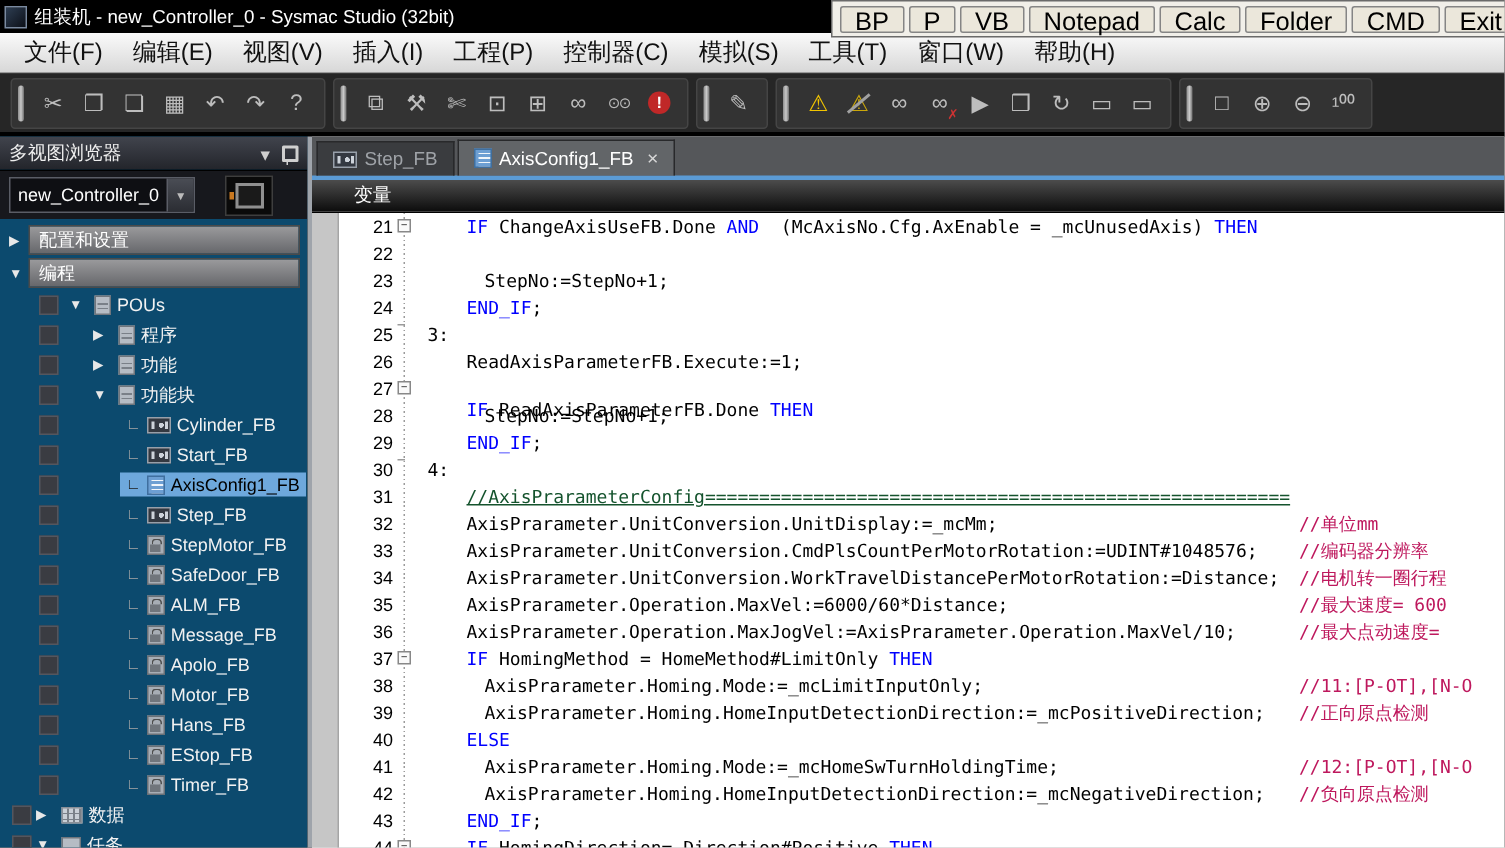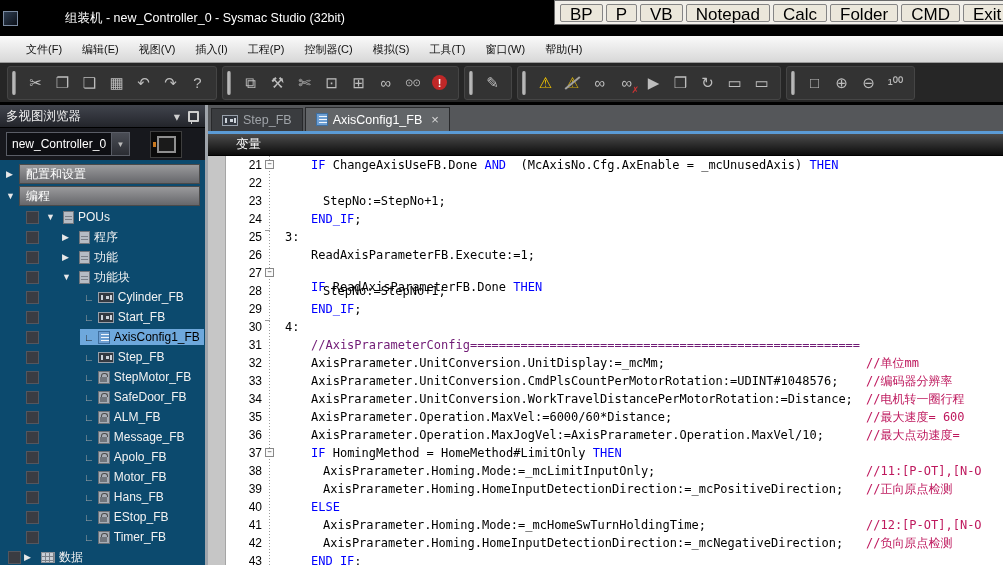--- a/index.html
+++ b/index.html
@@ -1,25 +1,25 @@
 <!DOCTYPE html>
 <html><head>
 <meta charset="utf-8">
 <style>
   html,body{margin:0;padding:0;}
   body{width:1003px;height:565px;overflow:hidden;background:#000;font-family:"Liberation Sans",sans-serif;-webkit-font-smoothing:antialiased;}
 
   
-  .titlebar{height:36px;background:#000;color:#fff;display:flex;align-items:center;position:relative;font-size:12.5px;gap:42px;}
+  .titlebar{height:22px;background:#000;color:#fff;display:flex;align-items:center;position:relative;font-size:12.5px;}
   .win-icon{width:15px;height:15px;margin:0 5px 0 3px;background:linear-gradient(135deg,#2e3e52,#0c1018);border:1px solid #7a8aa0;box-sizing:border-box;}
   .launcher{position:absolute;left:554px;top:0;height:23px;background:#f1efe9;border:1px solid #6a6a6a;display:flex;align-items:center;padding:0 5px;gap:3px;}
   .lbtn{background:#ebe7db;border:1px solid #858585;border-radius:2px;font-size:17px;height:18px;padding:0 9px;color:#000;font-family:"Liberation Sans",sans-serif;}
 
   
-  .menubar{height:26px;background:linear-gradient(#fafafa,#d8d8d8);border-bottom:1px solid #9a9a9a;display:flex;align-items:center;padding-left:16px;font-size:11px;color:#111;}
+  .menubar{height:26px;background:linear-gradient(#fafafa,#d8d8d8);border-bottom:1px solid #9a9a9a;display:flex;align-items:center;padding-left:6px;font-size:16px;color:#111;}
   .menu-item{padding:0 10px;}
 
   
   .toolbar{height:39px;background:#262626;border-bottom:3px solid #000;display:flex;align-items:center;padding-left:2px;}
   .tb-group{display:flex;align-items:center;height:32px;background:#333;border:1px solid #454545;border-radius:3px;margin-left:5px;padding:0 5px 0 2px;}
   .grip{width:4px;height:24px;margin:0 6px 0 2px;background:linear-gradient(90deg,#8d8d8d,#c9c9c9,#6f6f6f);border-radius:2px;}
   .tb-icon{width:27px;height:24px;display:flex;align-items:center;justify-content:center;color:#bdbdbd;font-size:15px;position:relative;}
   .tb-icon.small{font-size:10px;letter-spacing:-1px;}
   .tb-icon.warn{color:#f2c500;}
   .tb-icon.off{opacity:.8;}
@@ -90,21 +90,21 @@
   .gutterstrip{position:absolute;left:0;top:0;bottom:0;width:17px;background:#c6c6c6;border-right:1px solid #a5a5a5;}
   .code-row{height:18px;display:flex;align-items:center;position:relative;white-space:pre;}
   .lnum{width:36px;flex:none;text-align:right;color:#000;font-size:12px;font-family:"Liberation Sans",sans-serif;}
   .foldcol{width:16px;flex:none;align-self:stretch;position:relative;
     background-image:repeating-linear-gradient(to bottom,#9b9b9b 0 1px,transparent 1px 3px);
     background-size:1px 100%;background-position:7px 0;background-repeat:no-repeat;}
   .foldbox{position:absolute;left:3px;top:4px;width:9px;height:9px;box-sizing:border-box;border:1px solid #888;background:#fafafa;color:#333;font:7px/7px "DejaVu Sans Mono",monospace;text-align:center;}
   .foldtick{position:absolute;left:3px;top:2px;width:5px;height:1px;background:#9b9b9b;}
   .code-text{white-space:pre;color:#000;}
   .kw{color:#0000ff;}
-  .cm{color:#701a75;}
+  .cm{color:#14532d;text-decoration:underline;}
   .rc{position:absolute;left:640px;color:#be185d;white-space:pre;}
 </style>
 </head>
 <body>
 
 <div class="titlebar">
   <span class="win-icon"></span>
   <span class="title-text">组装机 - new_Controller_0 - Sysmac Studio (32bit)</span>
   <div class="launcher">
       <button class="lbtn">BP</button>

